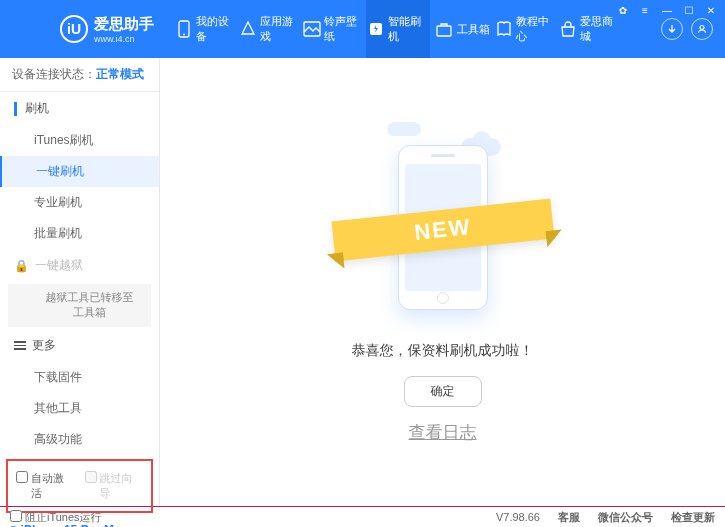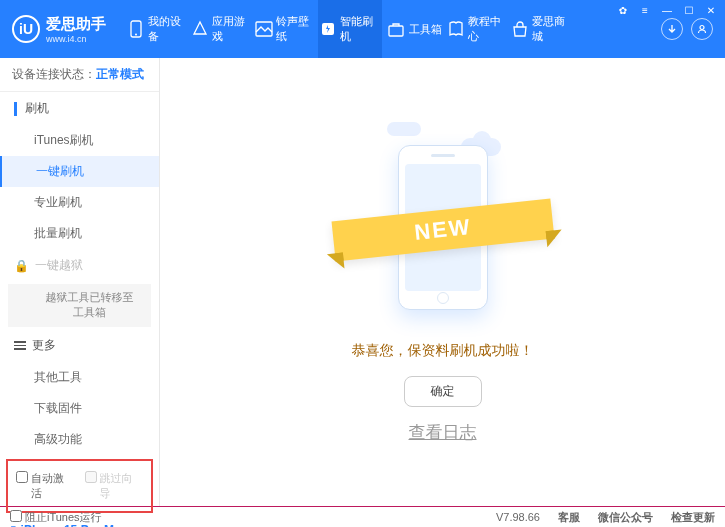--- a/index.html
+++ b/index.html
@@ -1,21 +1,21 @@
 <!DOCTYPE html>
 <html><head>
 <meta charset="utf-8">
 <style>
 * { margin: 0; padding: 0; box-sizing: border-box; font-family: "Microsoft YaHei", Arial, sans-serif; }
 body { width: 725px; height: 527px; overflow: hidden; background: #fff; }
 
 
 .header { height: 58px; background: #2680ff; display: flex; align-items: center; padding: 0 12px; color: #fff; position: relative; }
 .logo-area { display: flex; align-items: center; gap: 6px; margin-right: 20px; }
-.logo-circle { width: 28px; height: 28px; border: 2px solid #fff; border-radius: 50%; display: flex; align-items: center; justify-content: center; font-weight: bold; font-size: 14px; }
+.logo-circle { width: 28px; height: 28px; border: 2px solid #fff; border-radius: 50%; display: flex; align-items: center; justify-content: center; font-weight: bold; font-size: 14px; margin-left: 48px; }
 .logo-text { font-size: 15px; font-weight: bold; }
 .logo-sub { font-size: 9px; opacity: 0.85; }
 .nav { display: flex; height: 100%; }
 .nav-item { width: 64px; display: flex; align-items: center; justify-content: center; gap: 3px; cursor: pointer; font-size: 11px; }
 .nav-item.active { background: #1a6ee8; }
 .nav-icon { width: 20px; height: 20px; display: flex; align-items: center; justify-content: center; font-size: 16px; }
 .header-right { margin-left: auto; display: flex; align-items: center; gap: 8px; }
 .hdr-btn { width: 22px; height: 22px; border: 1.5px solid rgba(255,255,255,0.7); border-radius: 50%; display: flex; align-items: center; justify-content: center; color: #fff; font-size: 11px; cursor: pointer; }
 .win-controls { position: absolute; top: 3px; right: 6px; display: flex; gap: 6px; }
 .win-btn { width: 16px; height: 14px; color: #fff; font-size: 10px; display: flex; align-items: center; justify-content: center; cursor: pointer; }
@@ -45,21 +45,21 @@
 .cloud1::before { content: ""; position: absolute; width: 18px; height: 18px; background: #e8f0ff; border-radius: 50%; top: -7px; left: 12px; }
 .cloud2 { position: absolute; width: 34px; height: 14px; background: #e8f0ff; border-radius: 8px; top: 2px; left: 44px; }
 .phone { position: absolute; left: 55px; top: 25px; width: 90px; height: 165px; background: #fff; border: 1px solid #d0e0f5; border-radius: 12px; box-shadow: 0 8px 20px rgba(38,128,255,0.18); }
 .phone::before { content: ""; position: absolute; top: 8px; left: 50%; transform: translateX(-50%); width: 24px; height: 3px; background: #dde8f5; border-radius: 2px; }
 .phone-screen { position: absolute; top: 18px; left: 6px; right: 6px; bottom: 18px; background: #eaf3ff; border-radius: 4px; }
 .phone::after { content: ""; position: absolute; bottom: 5px; left: 50%; transform: translateX(-50%); width: 10px; height: 10px; border: 1px solid #dde8f5; border-radius: 50%; }
 .banner { position: absolute; top: 90px; left: -10px; right: -10px; height: 40px; background: #ffd24d; display: flex; align-items: center; justify-content: center; font-weight: 900; font-size: 22px; color: #fff; letter-spacing: 2px; transform: rotate(-6deg); box-shadow: 0 4px 10px rgba(0,0,0,0.1); }
 .banner::before, .banner::after { content: ""; position: absolute; width: 0; height: 0; border: 8px solid transparent; }
 .banner::before { left: -8px; bottom: -8px; border-right-color: #d4a820; border-top-color: #d4a820; }
 .banner::after { right: -8px; bottom: -8px; border-left-color: #d4a820; border-top-color: #d4a820; }
-.success-text { margin-top: 32px; font-size: 14px; color: #a16207; }
+.success-text { margin-top: 32px; font-size: 14px; color: #404040; }
 .ok-btn { margin-top: 16px; padding: 6px 26px; background: #fff; border: 1px solid #ccc; border-radius: 8px; font-size: 12px; cursor: pointer; color: #444; }
 .log-link { margin-top: 14px; font-size: 17px; color: #999; text-decoration: underline; cursor: pointer; }
 
 
 .footer { height: 21px; border-top: 1px solid #be185d; display: flex; align-items: center; padding: 0 10px; font-size: 11px; color: #666; gap: 18px; }
 .footer .spacer { flex: 1; }
 .footer .flink { cursor: pointer; font-weight: bold; }
 .footer .chk { font-size: 11px; }
 .hamburger { width: 12px; display: flex; flex-direction: column; gap: 2px; }
 .hamburger span { height: 1.5px; background: #555; }
@@ -182,22 +182,22 @@
     <div class="side-notice">越狱工具已转移至工具箱</div>
 
     <div class="side-section">
       <div class="hamburger">
           <span></span>
           <span></span>
           <span></span>
         </div>
       <span>更多</span>
     </div>
+    <div class="side-sub">下载固件</div>
     <div class="side-sub">其他工具</div>
-    <div class="side-sub">下载固件</div>
     <div class="side-sub">高级功能</div>
 
     <div style="flex:1"></div>
 
     <div class="checkbox-area">
       <label class="chk">
         <input type="checkbox" style="">
         <span>自动激活</span>
       </label>
       <label class="chk disabled">

